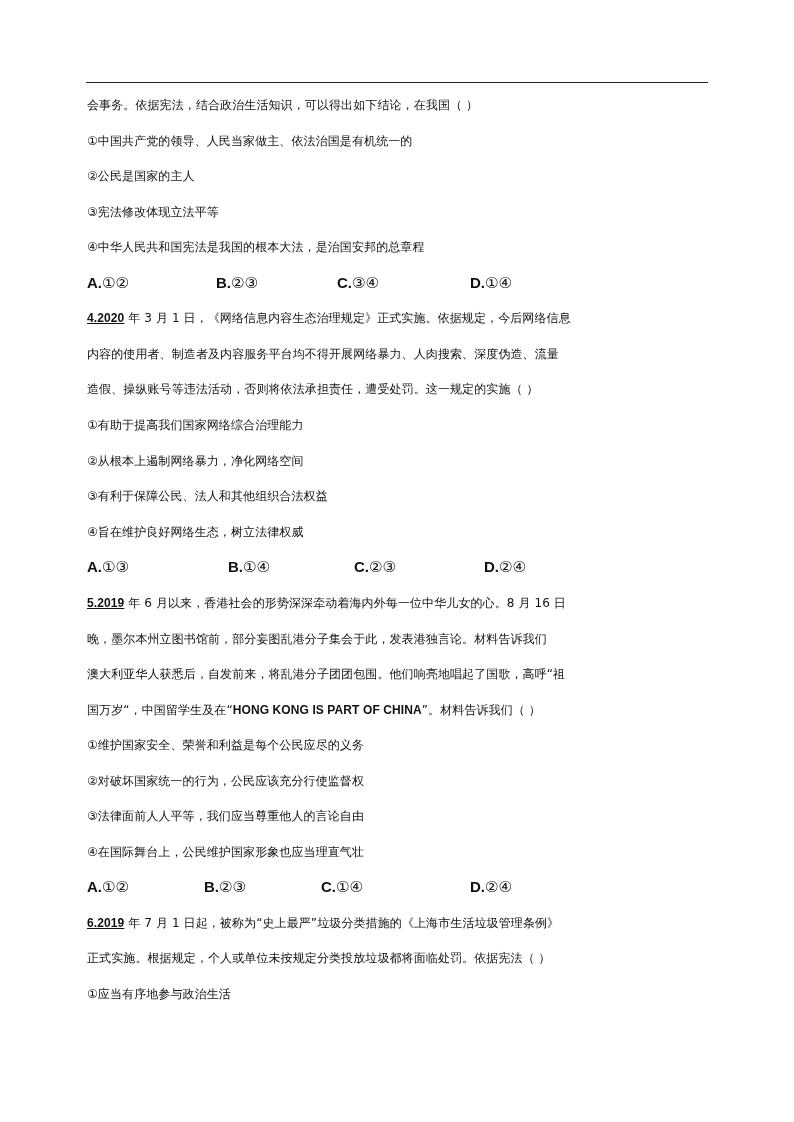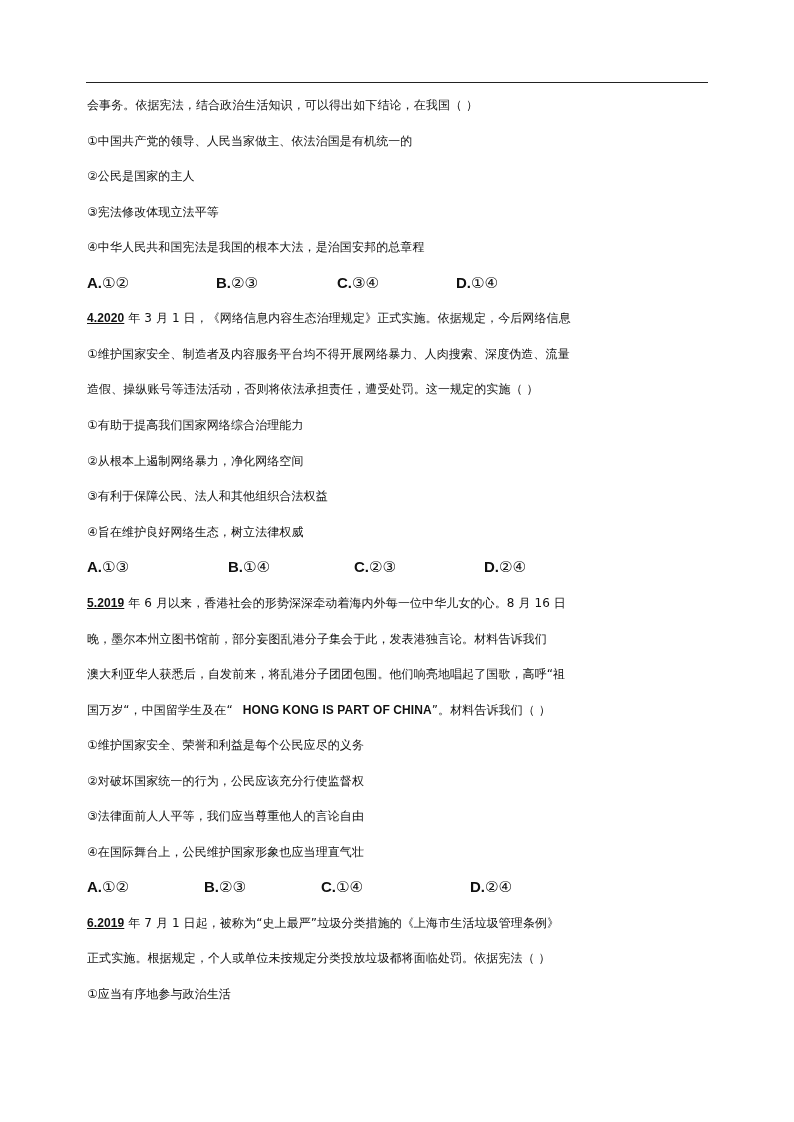--- a/index.html
+++ b/index.html
@@ -6,41 +6,41 @@
     body { width: 794px; height: 1122px; position: relative; overflow: hidden;
            font-family: "DejaVu Sans", "Liberation Sans", sans-serif; color: #111; }
     .rule { position: absolute; left: 86px; top: 82px; width: 622px; height: 0;
             border-top: 1.3px solid #222; }
     .line { position: absolute; left: 87px; font-size: 12px; line-height: 20px;
             white-space: nowrap; letter-spacing: 0.1px; }
     .qnum { font-weight: bold; font-family: "Liberation Sans", sans-serif; text-decoration: underline; }
     .opts { position: absolute; left: 87px; font-size: 15px; line-height: 20px; }
     .opt { position: absolute; white-space: nowrap; text-align: right; }
     .opt .letter { font-weight: bold; font-family: "Liberation Sans", sans-serif; }
-    .latin { font-family: "Liberation Sans", sans-serif; font-weight: bold; margin-left: 10px; }
+    .latin { font-family: "Liberation Sans", sans-serif; font-weight: bold; }
   </style>
 </head>
 <body>
 
 <div class="rule"></div>
 
 <div class="line" style="top:95px">会事务。依据宪法，结合政治生活知识，可以得出如下结论，在我国（    ）</div>
 <div class="line" style="top:131px">①中国共产党的领导、人民当家做主、依法治国是有机统一的</div>
 <div class="line" style="top:166px">②公民是国家的主人</div>
 <div class="line" style="top:202px">③宪法修改体现立法平等</div>
 <div class="line" style="top:237px">④中华人民共和国宪法是我国的根本大法，是治国安邦的总章程</div>
 <div class="opts" style="top:273px">
   <span class="opt" style="left:0"><span class="letter">A.</span><span>①②</span></span>
   <span class="opt" style="left:129px"><span class="letter">B.</span><span>②③</span></span>
   <span class="opt" style="left:250px"><span class="letter">C.</span><span>③④</span></span>
-  <span class="opt" style="left:369px"><span class="letter">D.</span><span>①④</span></span>
+  <span class="opt" style="left:383px"><span class="letter">D.</span><span>①④</span></span>
 </div>
 
 <div class="line" style="top:308px"><span class="qnum">4.2020</span><span> 年 3 月 1 日，《网络信息内容生态治理规定》正式实施。依据规定，今后网络信息</span></div>
-<div class="line" style="top:344px">①维护国家安全、制造者及内容服务平台均不得开展网络暴力、人肉搜索、深度伪造、流量</div>
+<div class="line" style="top:344px">内容的使用者、制造者及内容服务平台均不得开展网络暴力、人肉搜索、深度伪造、流量</div>
 <div class="line" style="top:379px">造假、操纵账号等违法活动，否则将依法承担责任，遭受处罚。这一规定的实施（    ）</div>
 <div class="line" style="top:415px">①有助于提高我们国家网络综合治理能力</div>
 <div class="line" style="top:451px">②从根本上遏制网络暴力，净化网络空间</div>
 <div class="line" style="top:486px">③有利于保障公民、法人和其他组织合法权益</div>
 <div class="line" style="top:522px">④旨在维护良好网络生态，树立法律权威</div>
 <div class="opts" style="top:557px">
   <span class="opt" style="left:0"><span class="letter">A.</span><span>①③</span></span>
   <span class="opt" style="left:141px"><span class="letter">B.</span><span>①④</span></span>
   <span class="opt" style="left:267px"><span class="letter">C.</span><span>②③</span></span>
   <span class="opt" style="left:397px"><span class="letter">D.</span><span>②④</span></span>

